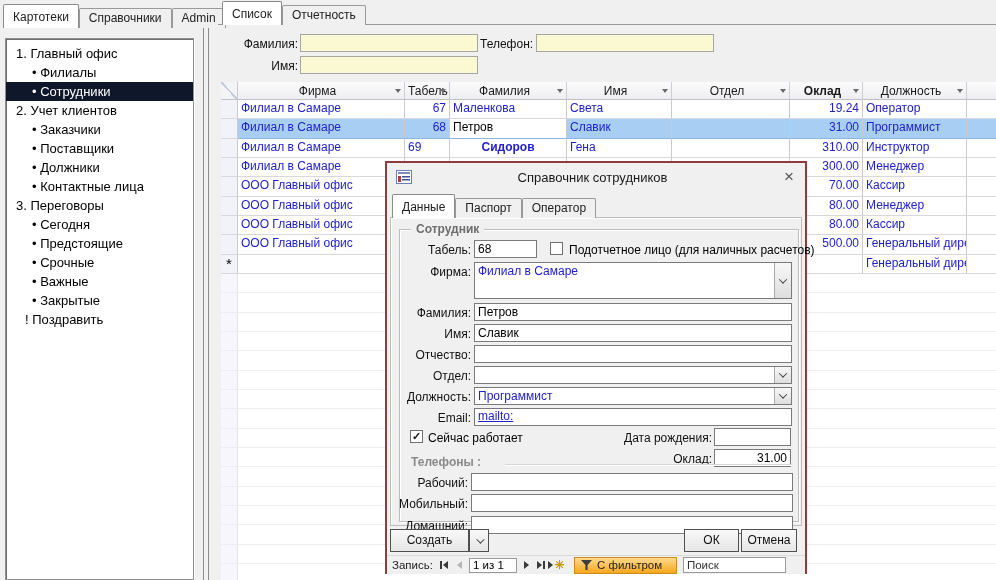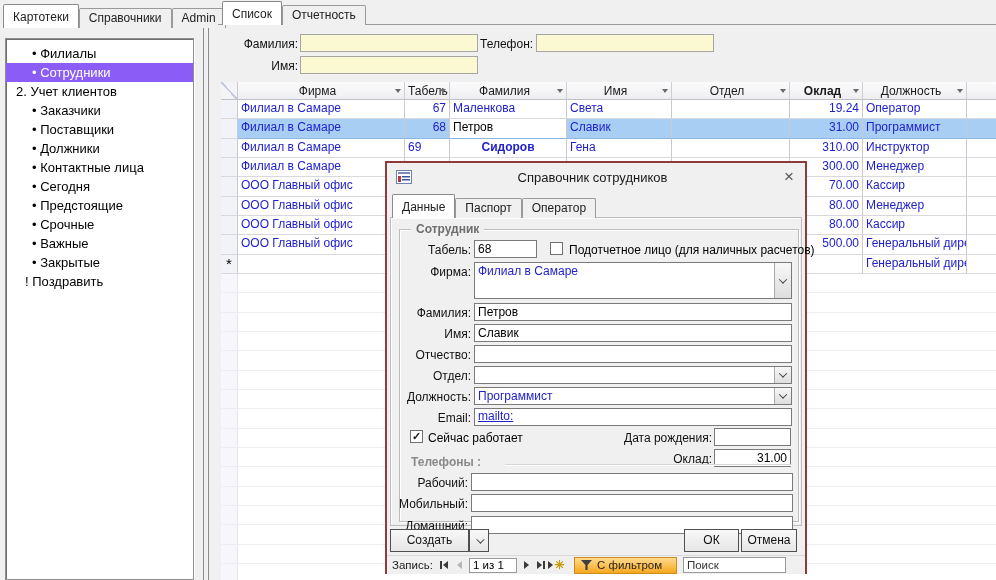--- a/index.html
+++ b/index.html
@@ -24,21 +24,21 @@
     position: absolute; left: 5px; top: 38px; width: 189px; height: 542px;
     background:#fff; border:1px solid #8F8F8F;
     box-shadow: inset 1px 1px 0 #6E6E6E, 1px 1px 0 #FFFFFF;
     padding-top: 5px; overflow: hidden;
     font-size: 13px;
   }
   .side-item { line-height: 19px; white-space: nowrap; cursor: default; }
   .side-item.group { padding-left: 10px; }
   .side-item.item  { padding-left: 26px; }
   .side-item.bang  { padding-left: 19px; }
-  .side-item.selected { background:#8b5cf6; color:#fff; }
+  .side-item.selected { background:#0f172a; color:#fff; }
 
   .splitter { position: absolute; left: 203px; top: 28px; width: 6px; height: 552px;
               border-left: 1px solid #8B8B8B; border-right: 1px solid #8B8B8B; }
 
   
   .view-tabs { position: absolute; left: 222px; top: 2px; display: flex; align-items: flex-end; height: 23px; z-index: 2; }
   .view-tabline { position: absolute; left: 218px; right: 0; top: 24px; height: 1px; background: #9A9A9A; }
 
   
   .flabel { position: absolute; text-align: right; color:#111; }
@@ -130,27 +130,29 @@
 
 <div class="screen">
 
   <div class="nav-tabs">
     <div class="tab active">Картотеки</div>
     <div class="tab">Справочники</div>
     <div class="tab">Admin</div>
   </div>
 
   <div class="sidebar-list">
+      <div class="side-item group">1. Главный офис</div>
       <div class="side-item item">• Филиалы</div>
       <div class="side-item item selected">• Сотрудники</div>
       <div class="side-item group">2. Учет клиентов</div>
       <div class="side-item item">• Заказчики</div>
       <div class="side-item item">• Поставщики</div>
       <div class="side-item item">• Должники</div>
       <div class="side-item item">• Контактные лица</div>
+      <div class="side-item group">3. Переговоры</div>
       <div class="side-item item">• Сегодня</div>
       <div class="side-item item">• Предстоящие</div>
       <div class="side-item item">• Срочные</div>
       <div class="side-item item">• Важные</div>
       <div class="side-item item">• Закрытые</div>
       <div class="side-item bang">! Поздравить</div>
     </div>
   <div class="splitter"></div>
 
   <div class="view-tabs">

